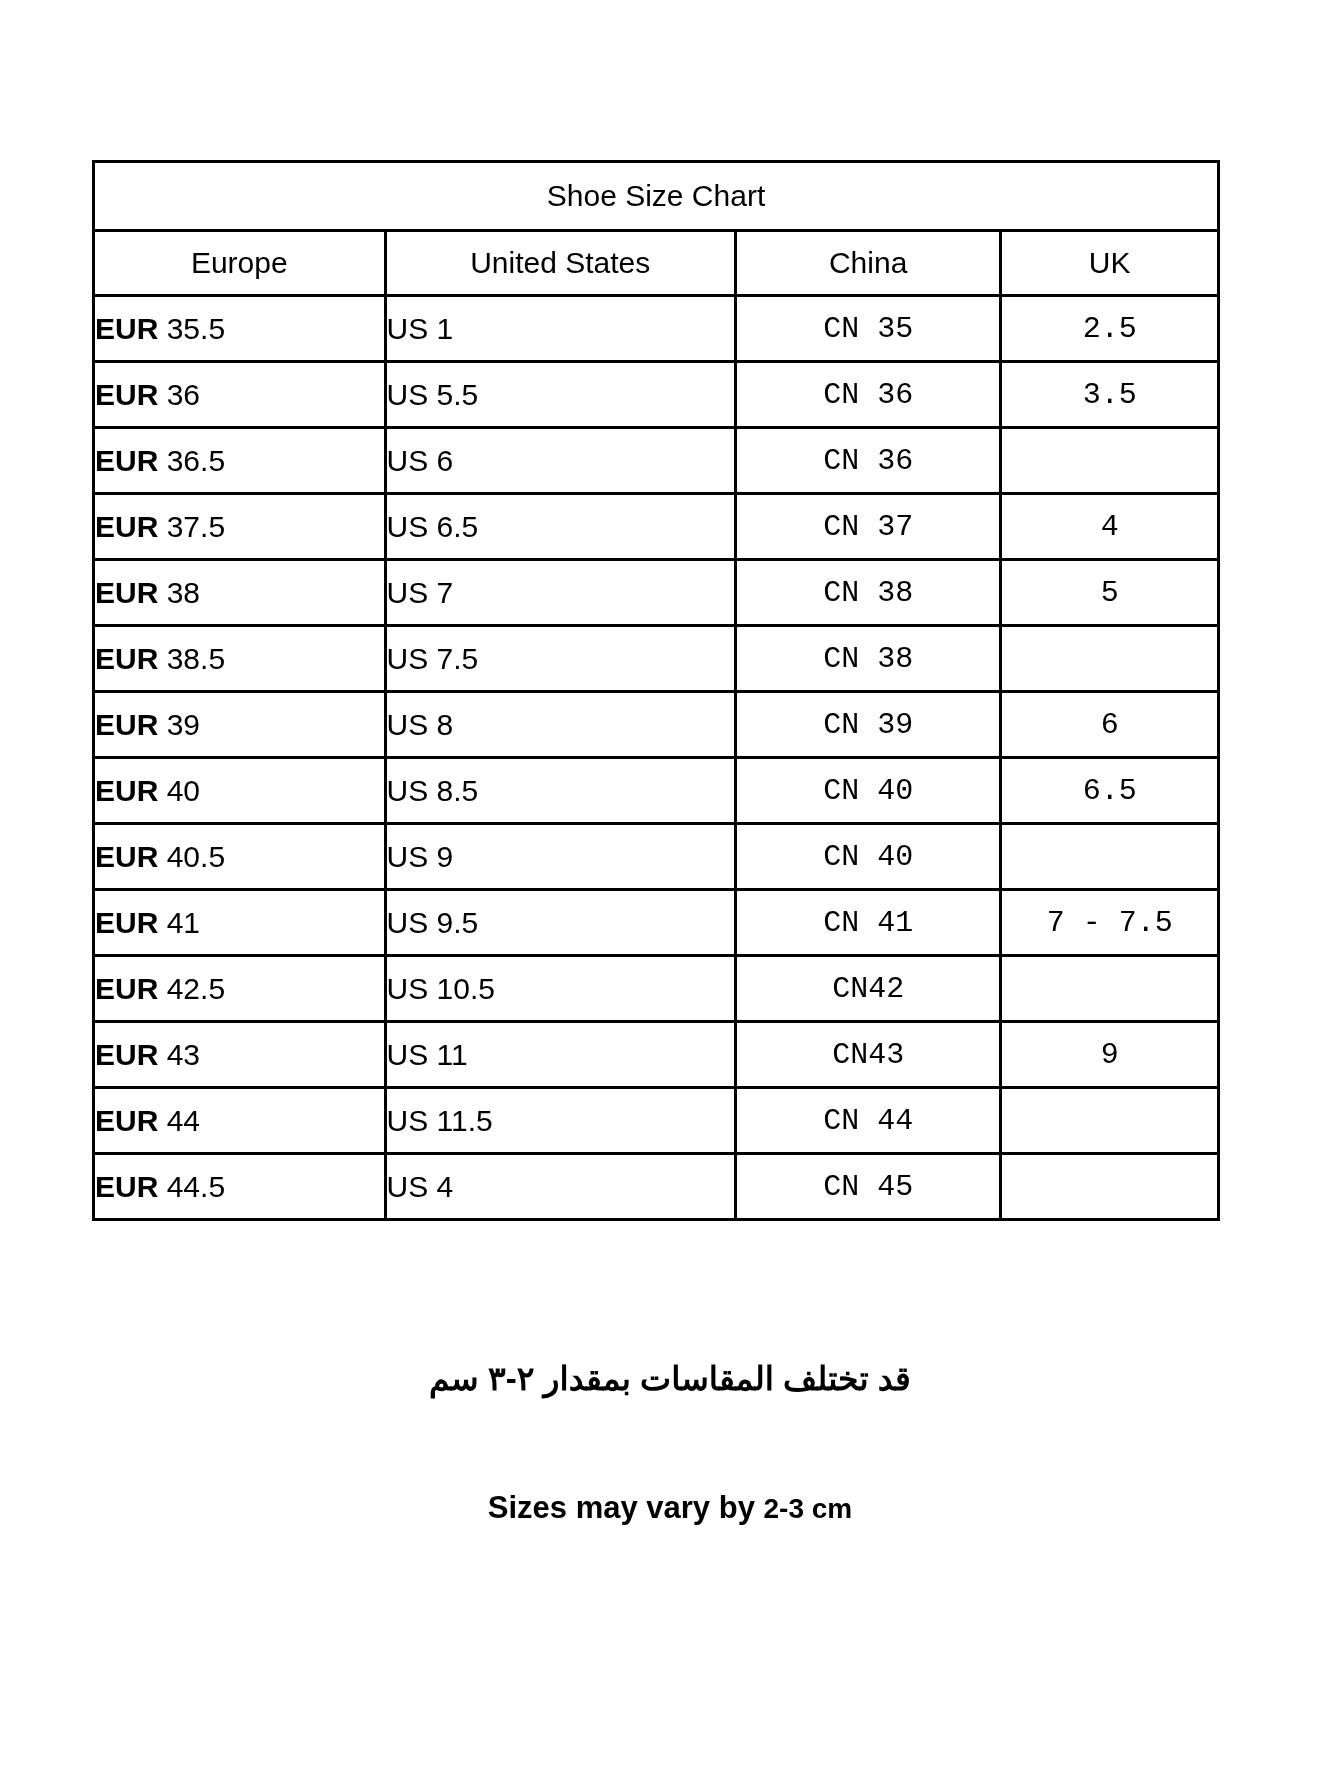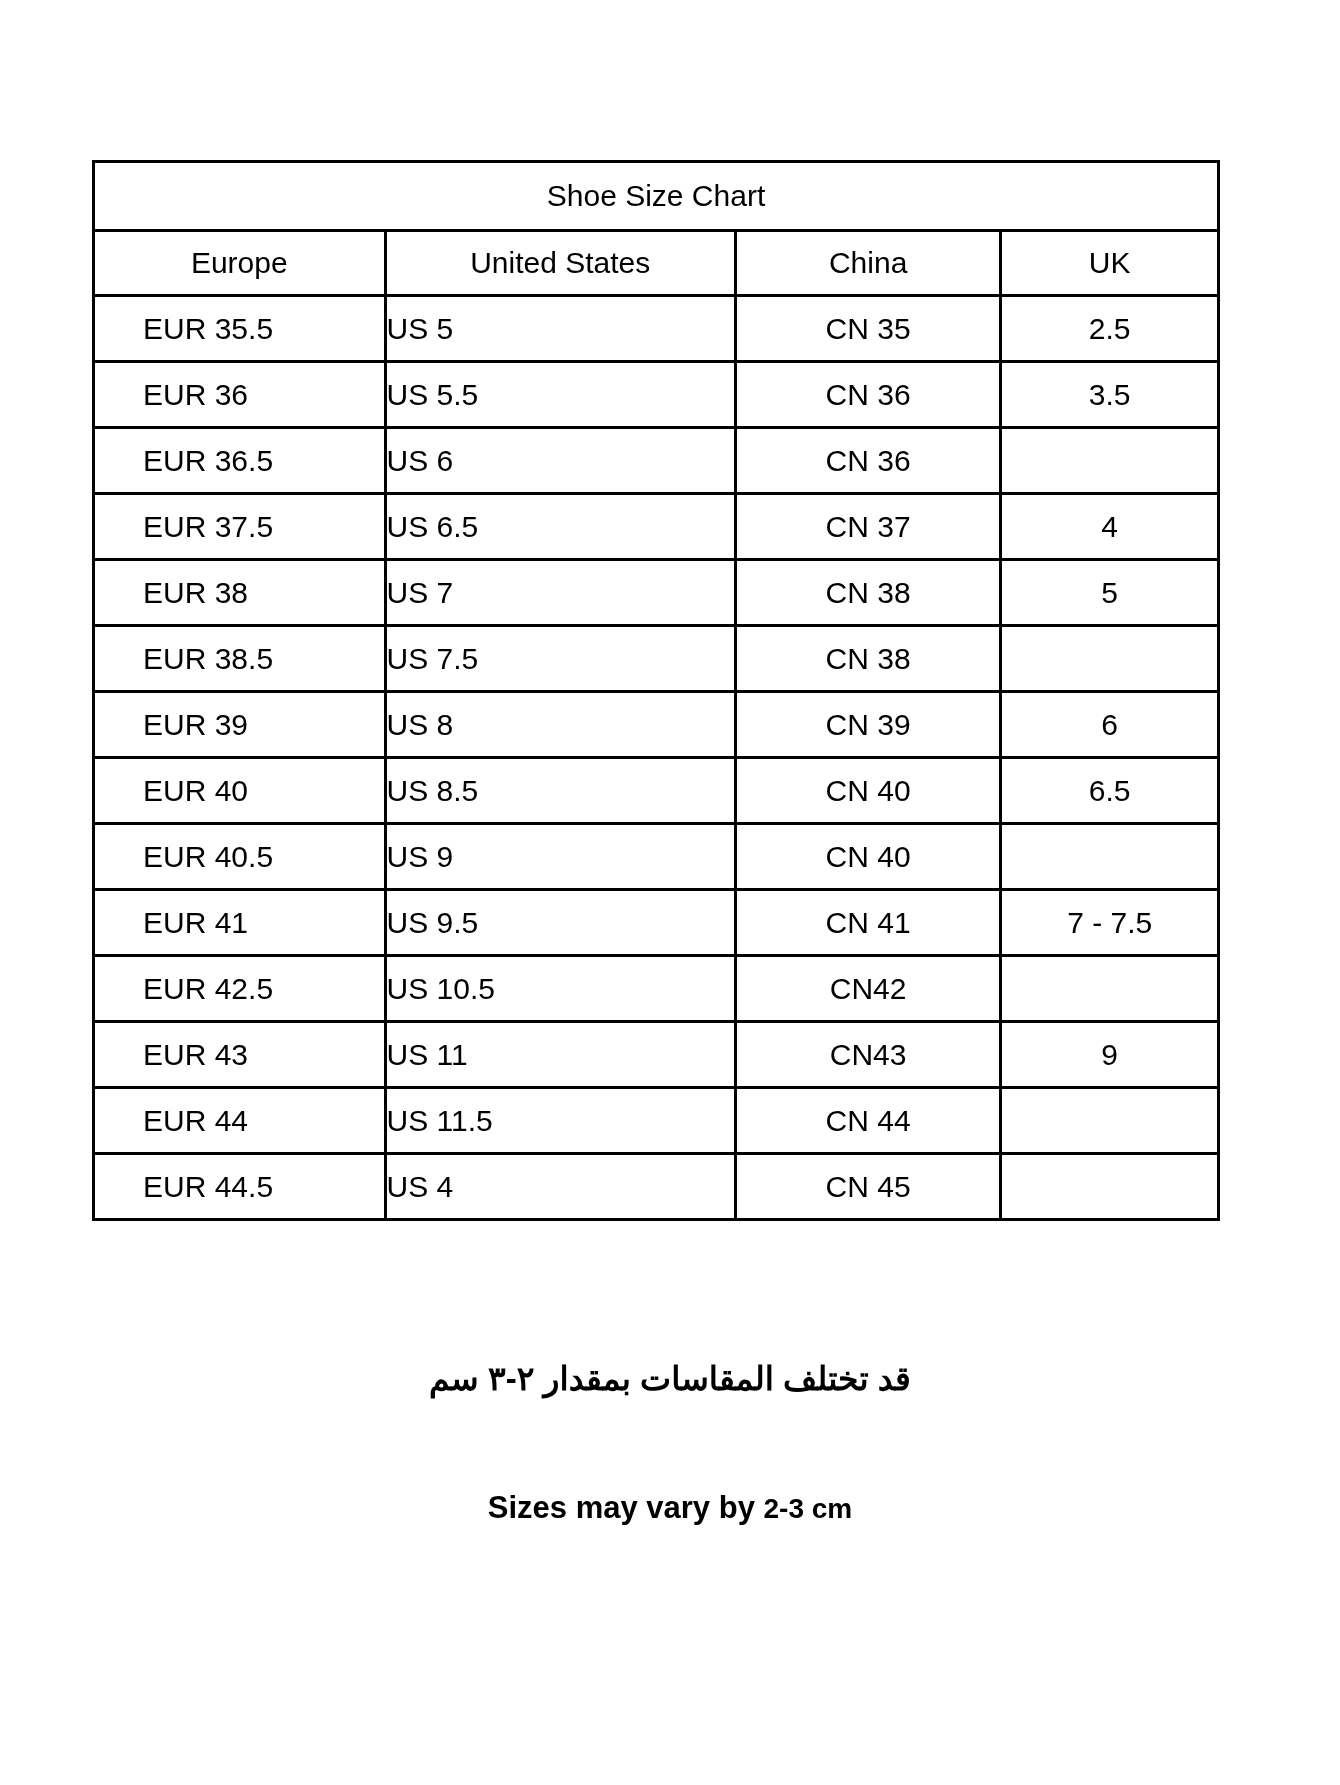--- a/index.html
+++ b/index.html
@@ -58,24 +58,24 @@
   .body-cell {
     height: 63px;
     vertical-align: middle;
   }
   .cell-left {
     text-align: left;
     padding-left: 14px;
   }
   .cell-center {
     text-align: center;
+    font-family: Liberation Mono, monospace;
   }
   .prefix {
-    font-weight: normal;
-    margin-left: 48px;
+    font-weight: bold;
   }
   .num {
     font-weight: normal;
   }
   .colgroup-eu { width: 268px; }
   .colgroup-us { width: 322px; }
   .colgroup-cn { width: 244px; }
   .colgroup-uk { width: 200px; }
 
   .note {
@@ -117,21 +117,21 @@
         </tr>
         <tr>
           <td class="head-cell">Europe</td>
           <td class="head-cell">United States</td>
           <td class="head-cell">China</td>
           <td class="head-cell">UK</td>
         </tr>
 
         <tr>
           <td class="body-cell cell-left"><span class="prefix">EUR</span> <span class="num">35.5</span></td>
-          <td class="body-cell cell-left">US 5</td>
+          <td class="body-cell cell-left">US 1</td>
           <td class="body-cell cell-center">CN 35</td>
           <td class="body-cell cell-center">2.5</td>
         </tr>
         <tr>
           <td class="body-cell cell-left"><span class="prefix">EUR</span> <span class="num">36</span></td>
           <td class="body-cell cell-left">US 5.5</td>
           <td class="body-cell cell-center">CN 36</td>
           <td class="body-cell cell-center">3.5</td>
         </tr>
         <tr>

